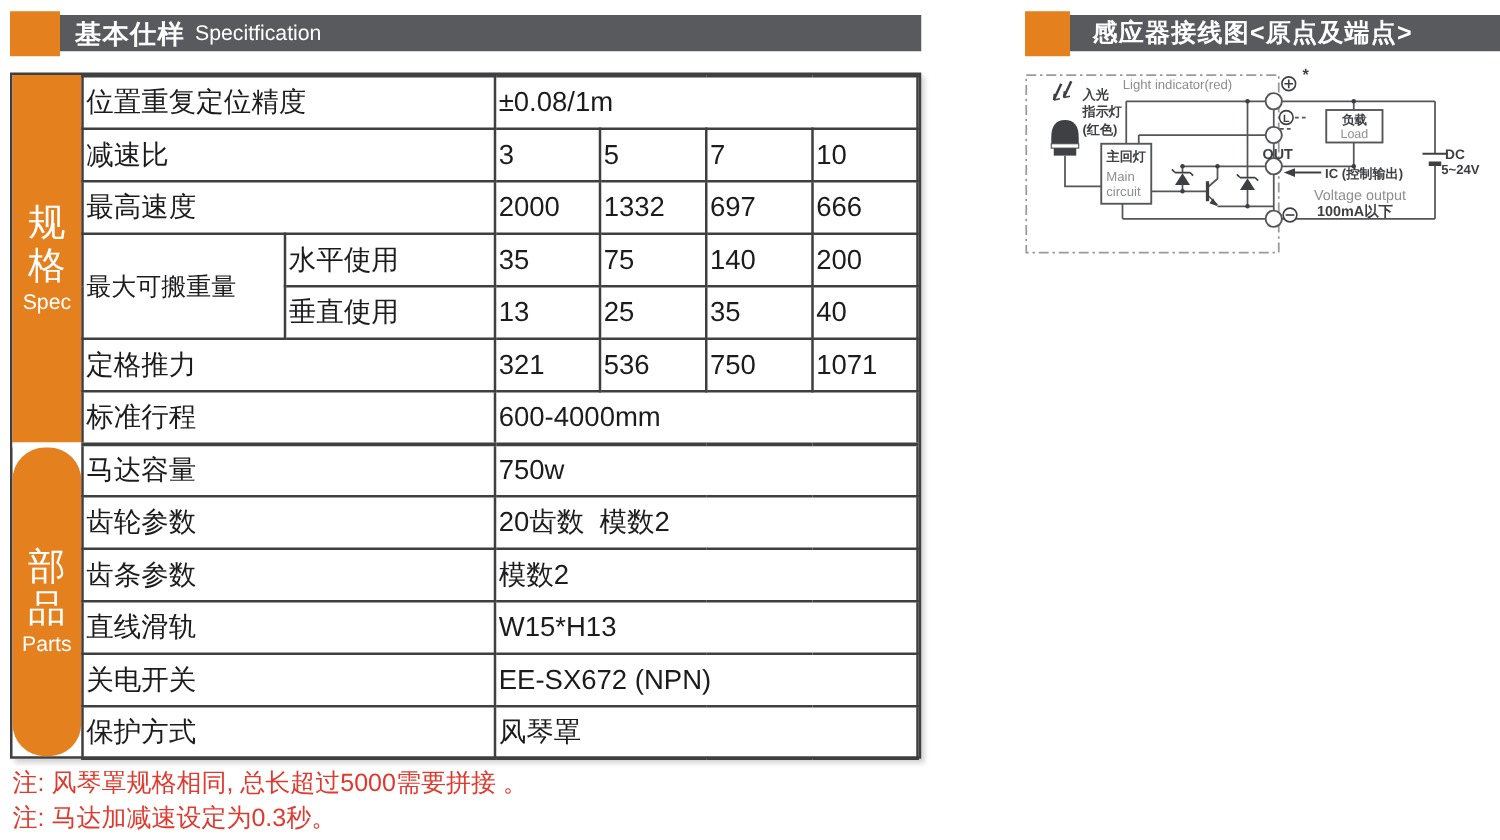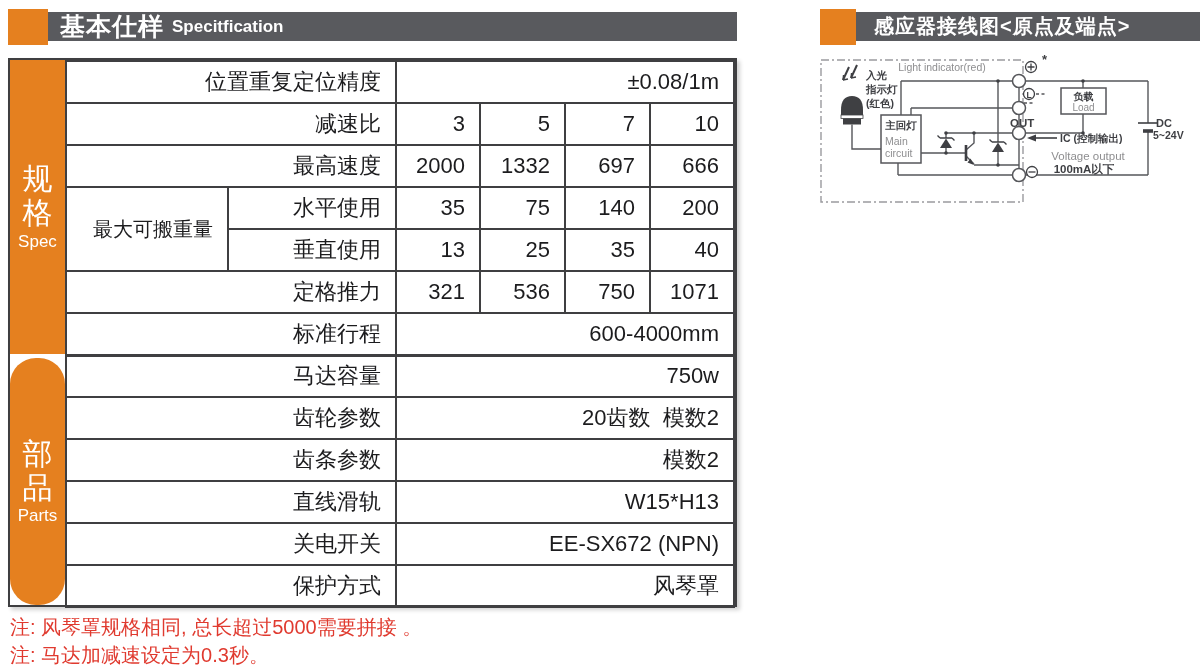--- a/index.html
+++ b/index.html
@@ -8,35 +8,35 @@
   }
   *{margin:0;padding:0;box-sizing:border-box;}
   html,body{width:1200px;height:672px;background:#fff;overflow:hidden;
     font-family:"Liberation Sans","DejaVu Sans",sans-serif;}
   body{position:relative;}
   .abs{position:absolute;}
 
   
   .hdr-square{background:var(--accent);}
   .hdr-bar{background:var(--header_bar);color:#fff;display:flex;align-items:center;}
-  .hdr-zh{font-size:25px;font-weight:bold;letter-spacing:1px;}
-  .hdr-en{font-size:17px;margin-left:8px;font-weight:bold;}
+  .hdr-zh{font-size:21px;font-weight:bold;letter-spacing:1px;}
+  .hdr-en{font-size:17px;margin-left:8px;font-weight:normal;}
 
   
   .tbl-wrap{left:8px;top:58px;width:729px;height:549px;border:2px solid var(--table_line);
     display:flex;background:#fff;box-shadow:3px 3px 4px rgba(0,0,0,0.18);}
   .side-col{width:57px;display:flex;flex-direction:column;}
   .side-cell{background:var(--accent);color:#fff;display:flex;flex-direction:column;
     align-items:center;justify-content:center;}
   .side-cell .zh{font-size:30px;line-height:1.12;width:34px;text-align:center;word-break:break-all;}
   .side-cell .en{font-size:17px;margin-top:2px;}
   .side-gap{height:4px;background:#fff;}
   table.spec{border-collapse:collapse;table-layout:fixed;width:668px;}
-  table.spec td{border:2px solid var(--table_line);text-align:right;vertical-align:middle;
-    color:var(--text);height:42px;padding:0 14px;overflow:hidden;white-space:pre;}
+  table.spec td{border:2px solid var(--table_line);text-align:left;vertical-align:middle;
+    color:var(--text);height:42px;padding:0 2px;overflow:hidden;white-space:pre;}
   td.lbl{font-size:22px;}
   td.grp{font-size:20px;}
   td.val,td.d{font-size:22px;}
   tr.thick td{border-top-width:3px;}
 
   
   .note{left:10px;color:var(--note_red);font-size:20px;line-height:28px;white-space:pre;}
 
   
   svg text{font-family:"Liberation Sans","DejaVu Sans",sans-serif;}

